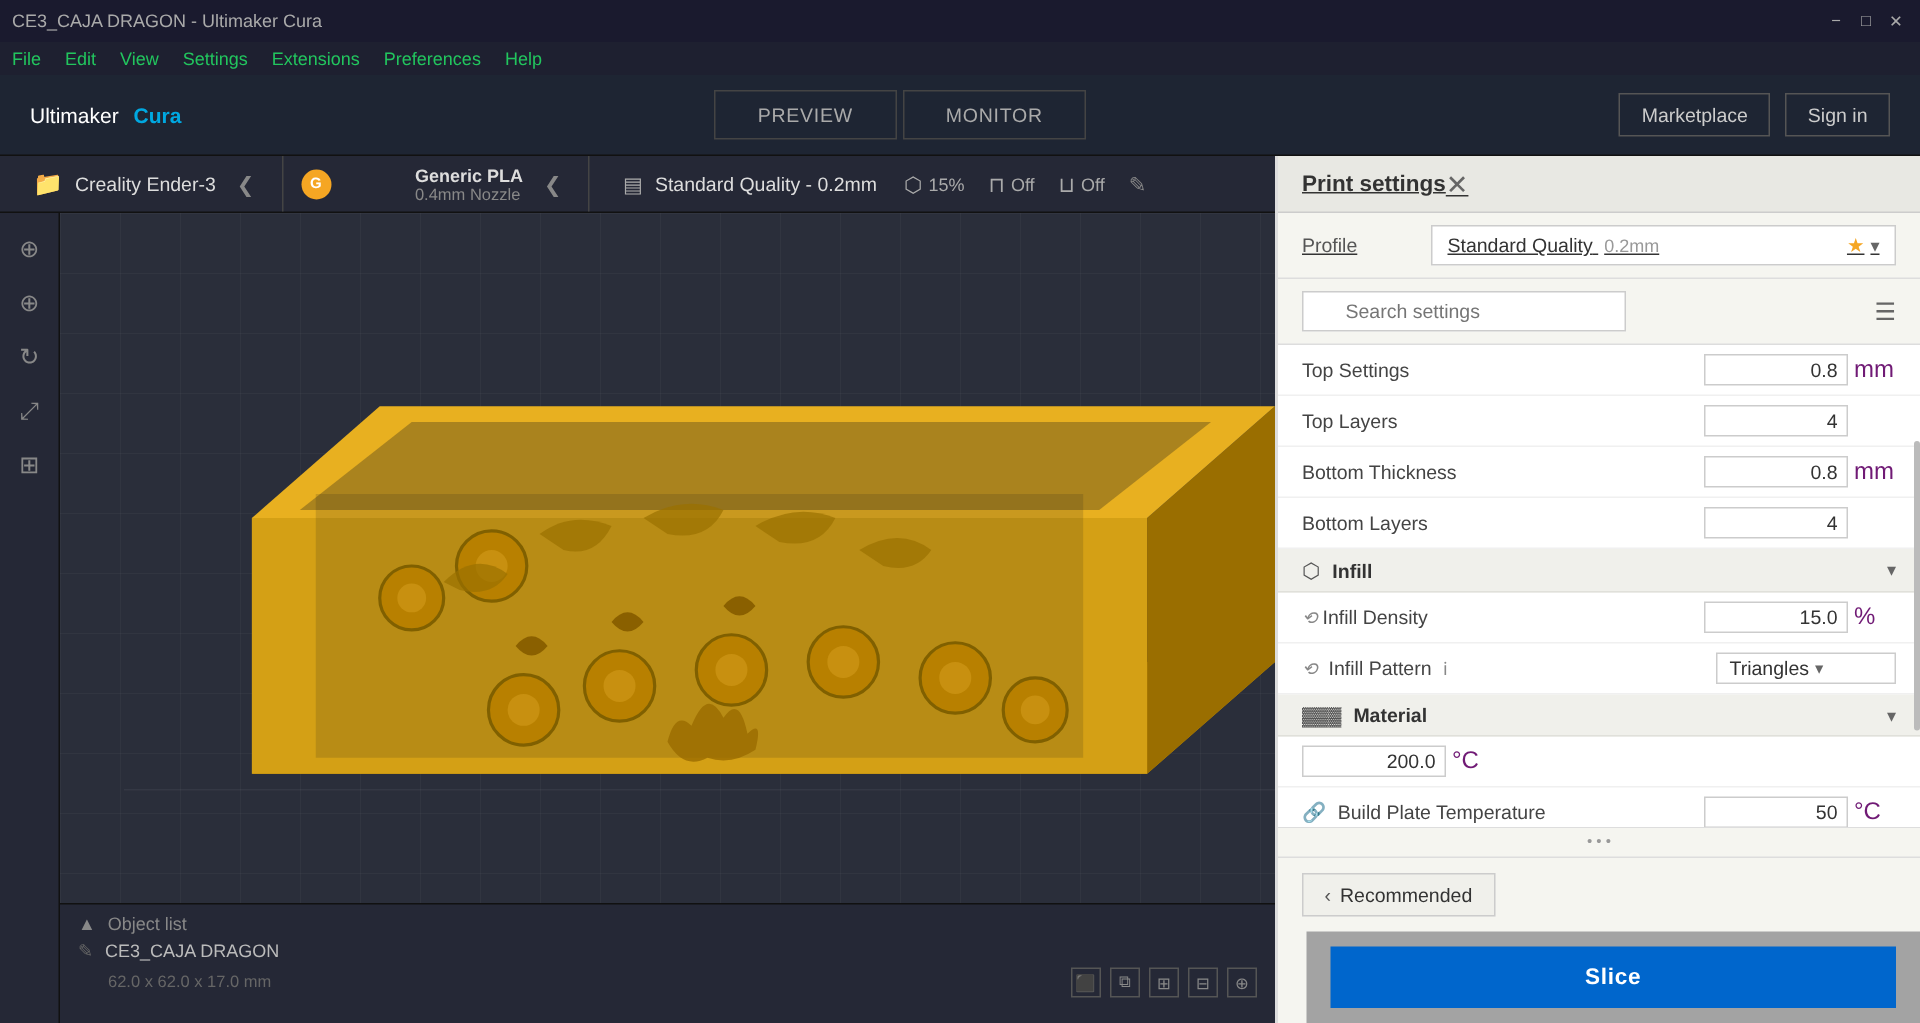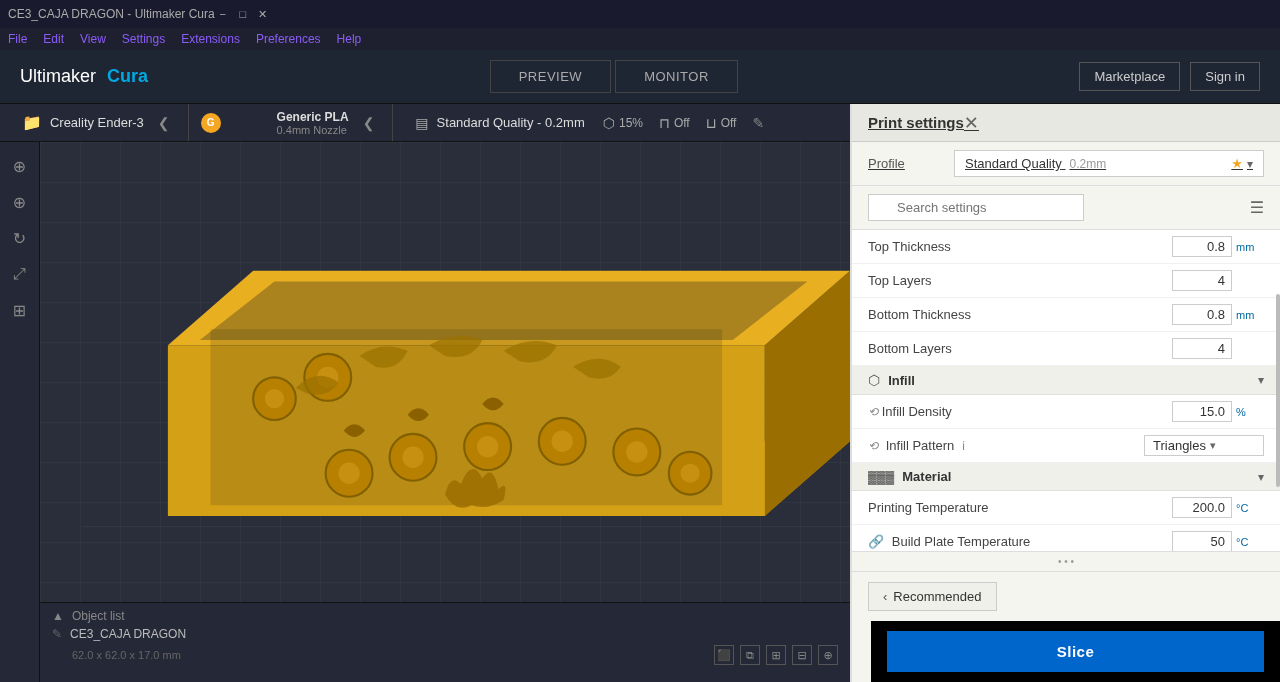--- a/index.html
+++ b/index.html
@@ -1,38 +1,38 @@
 <!DOCTYPE html>
 <html><head>
   <meta charset="utf-8">
   <style>
     * { margin: 0; padding: 0; box-sizing: border-box; }
     body { width: 1280px; height: 682px; overflow: hidden; font-family: 'Segoe UI', Arial, sans-serif; background: #1e2533; color: #ccc; font-size: 13px; }
 
     
     #titlebar {
-      height: 28px; background: #1a1a2e; display: flex; align-items: center; 
+      height: 28px; background: #1a1a2e; display: flex; align-items: center; justify-content: space-between;
       padding: 0 8px; color: #aaa; font-size: 12px;
     }
     #titlebar .title { display: flex; align-items: center; gap: 6px; }
     #titlebar .win-controls { display: flex; gap: 4px; }
     #titlebar .win-btn { width: 16px; height: 16px; display: flex; align-items: center; justify-content: center; cursor: pointer; font-size: 11px; color: #aaa; }
 
     
     #menubar {
       height: 22px; background: #1e2030; display: flex; align-items: center; padding: 0 8px; gap: 16px;
     }
-    #menubar span { color: #8b5cf6; font-size: 12px; cursor: pointer; }
+    #menubar span { color: #22c55e; font-size: 12px; cursor: pointer; }
 
     
     #toolbar {
       height: 54px; background: #1e2533; display: flex; align-items: center; justify-content: space-between;
       padding: 0 20px; border-bottom: 1px solid #111;
     }
-    #toolbar .logo { font-size: 18px; color: white; font-weight: 300; }
+    #toolbar .logo { font-size: 14px; color: white; font-weight: 300; }
     #toolbar .logo span { color: #00a8e1; font-weight: 700; }
     #toolbar .nav-tabs { display: flex; gap: 4px; }
     .nav-tab {
       padding: 8px 28px; border: 1px solid #444; background: transparent; color: #aaa;
       cursor: pointer; font-size: 13px; font-weight: 500; letter-spacing: 0.5px;
     }
     .nav-tab.active { background: #00a8e1; color: white; border-color: #00a8e1; }
     #toolbar .top-right { display: flex; gap: 10px; align-items: center; }
     .marketplace-btn {
       padding: 6px 14px; border: 1px solid #555; background: transparent; color: #ccc;
@@ -150,24 +150,24 @@
 
     
     .settings-list { flex: 1; overflow-y: auto; background: white; }
     .setting-row {
       display: flex; align-items: center; padding: 6px 16px; border-bottom: 1px solid #f0f0f0;
       min-height: 32px;
     }
     .setting-name { flex: 1; font-size: 13px; color: #444; }
     .setting-value { display: flex; align-items: center; gap: 4px; }
     .setting-input {
-      width: 60px; text-align: right; padding: 2px 6px; border: 1px solid #ccc;
+      width: 96px; text-align: right; padding: 2px 6px; border: 1px solid #ccc;
       background: #fff; font-size: 13px; color: #333;
     }
-    .setting-unit { color: #0369a1; font-size: 11px; width: 28px; }
+    .setting-unit { color: #701a75; font-size: 16px; width: 28px; }
 
     
     .section-header {
       display: flex; align-items: center; padding: 6px 16px; background: #f0f0eb;
       border-bottom: 1px solid #e0e0da; cursor: pointer; gap: 8px;
     }
     .section-icon { color: #555; font-size: 14px; }
     .section-title { flex: 1; font-size: 13px; font-weight: 600; color: #333; }
     .section-chevron { color: #666; font-size: 12px; }
 
@@ -185,21 +185,21 @@
       display: flex; align-items: center; justify-content: space-between;
     }
     .recommended-btn {
       display: flex; align-items: center; gap: 6px; padding: 6px 14px;
       border: 1px solid #ccc; background: #f0f0eb; color: #333; cursor: pointer;
       font-size: 13px;
     }
     .recommended-btn .chevron { color: #555; }
 
     .slice-section {
-      padding: 10px 16px; background: #000000; margin-left: 19px;
+      padding: 10px 16px; background: #a3a3a3; margin-left: 19px;
     }
     .slice-btn {
       width: 100%; padding: 12px; background: #0066cc; color: white;
       border: none; font-size: 15px; font-weight: 600; cursor: pointer; letter-spacing: 0.5px;
     }
 
     .collapse-handle {
       text-align: center; color: #999; font-size: 10px; padding: 4px;
       cursor: pointer; border-top: 1px solid #ddd;
     }
@@ -399,21 +399,21 @@
       <div class="search-wrapper">
         <span class="search-icon-inner">🔍</span>
         <input class="search-input" type="text" placeholder="Search settings" style="">
       </div>
       <span class="filter-btn">☰</span>
     </div>
 
     <div class="settings-list" style="position:relative;">
 
       <div class="setting-row">
-        <span class="setting-name">Top Thickness</span>
+        <span class="setting-name">Top Settings</span>
         <div class="setting-value">
           <input class="setting-input" type="text" value="0.8" style="">
           <span class="setting-unit">mm</span>
         </div>
       </div>
       <div class="setting-row">
         <span class="setting-name">Top Layers</span>
         <div class="setting-value">
           <input class="setting-input" type="text" value="4" style="">
           <span class="setting-unit"></span>
@@ -462,21 +462,20 @@
           </div>
         </div>
       </div>
 
       <div class="section-header">
         <span class="section-icon" style="font-size:12px;">▓▓▓</span>
         <span class="section-title">Material</span>
         <span class="section-chevron">▾</span>
       </div>
       <div class="setting-row">
-        <span class="setting-name">Printing Temperature</span>
         <div class="setting-value">
           <input class="setting-input" type="text" value="200.0" style="">
           <span class="setting-unit">°C</span>
         </div>
       </div>
       <div class="setting-row">
         <span class="setting-name">
           <span style="color:#888; margin-right:4px;">🔗</span>
           <span>Build Plate Temperature</span>
         </span>

